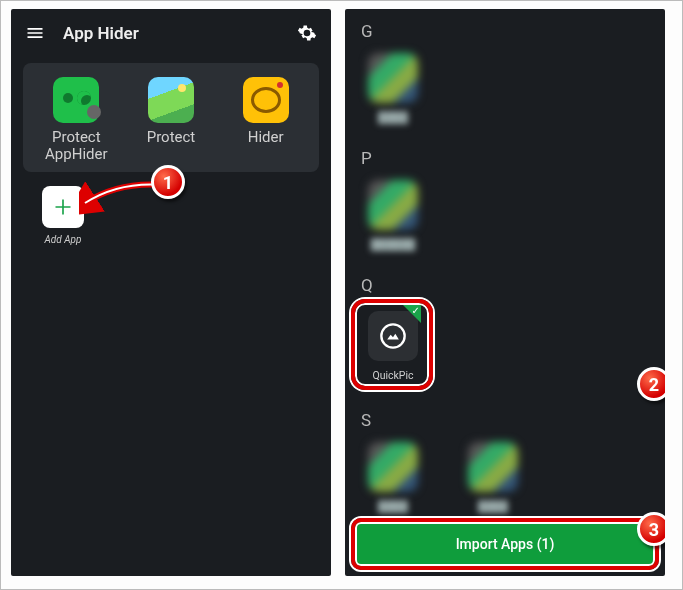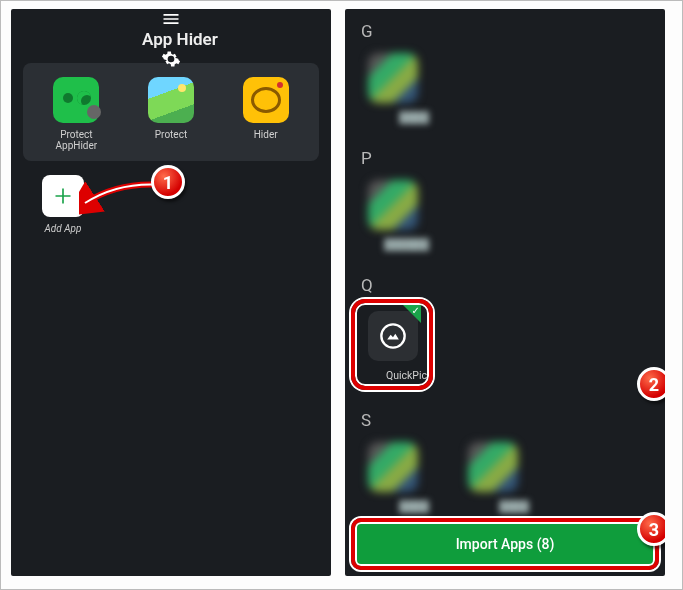--- a/index.html
+++ b/index.html
@@ -31,21 +31,20 @@
     border-radius: 2px;
     position: relative;
     overflow: hidden;
   }
   
   .topbar {
     display: flex;
     align-items: center;
     height: 48px;
     padding: 0 14px;
-    flex-direction: column;
   }
   .topbar .title {
     font-size: 17px;
     font-weight: 600;
     margin-left: 18px;
     flex: 1;
   }
   .hamburger, .gear { display:inline-flex; }
   .hamburger svg, .gear svg { width:20px; height:20px; }
   .card {
@@ -60,21 +59,21 @@
     width: 68px;
     text-align: center;
   }
   .app-slot .icon {
     width: 46px; height: 46px;
     border-radius: 10px;
     margin: 0 auto 6px;
     display:flex; align-items:center; justify-content:center;
   }
   .app-slot .label {
-    font-size: 10px;
+    font-size: 15px;
     color: #d0d0d0;
     line-height: 1.1;
   }
   .icon.green { background:#1fbf4a; position:relative; }
   .icon.green::before { content:""; position:absolute; width:10px;height:10px;background:#0f7a2e;border-radius:50%; left:10px; top:16px;}
   .icon.green::after  { content:""; position:absolute; width:14px;height:14px;background:#0f7a2e;border-radius:50%; right:8px; top:14px; box-shadow: inset 3px 3px 0 1px #1fbf4a;}
   .icon.gear-badge { position:absolute; right:-2px; bottom:-2px; width:14px;height:14px; background:#666; border-radius:50%;}
   .icon.gallery { background: linear-gradient(160deg,#6fd6ff 35%,#7ed957 35% 70%,#4caf50 70%); position:relative;}
   .icon.gallery::after{content:"";position:absolute;width:8px;height:8px;background:#ffe66d;border-radius:50%;top:7px;right:8px;}
   .icon.camera { background:#ffc107; position:relative;}
@@ -94,21 +93,21 @@
 
   
   .letter-section { padding: 4px 0 6px; }
   .letter-header {
     color:#b8b8b8; font-size:17px; padding: 8px 16px 4px;
   }
   .app-grid {
     display:flex; flex-wrap:wrap; gap: 28px;
     padding: 8px 12px 6px;
   }
-  .app-item { width: 72px; text-align:right; position:relative;}
+  .app-item { width: 72px; text-align:center; position:relative;}
   .app-item .tile {
     width:50px;height:50px;border-radius:10px;margin:0 auto 8px;
     background:#2c2f33;
   }
   .app-item .blur-tile {
     filter: blur(4px);
     background: linear-gradient(135deg,#555 25%,#3a6 25% 50%,#8a4 50% 75%,#357 75%);
   }
   .app-item .name{font-size:10.5px;color:#cfcfcf;}
   .app-item .blur-text{filter:blur(3px);color:#9aa;}
@@ -270,21 +269,21 @@
             <div class="name blur-text">████</div>
           </div>
           <div class="app-item">
             <div class="tile blur-tile"></div>
             <div class="name blur-text">████</div>
           </div>
         </div>
       </div>
 
       <div class="import-bar">
-        <span>Import Apps (8)</span>
+        <span>Import Apps (1)</span>
       </div>
       <div class="import-ring"></div>
 
       <div class="callout" style="right:-6px;top:358px">
           <span>2</span>
         </div>
       <div class="callout" style="right:-6px;bottom:30px">
           <span>3</span>
         </div>
     </div>

